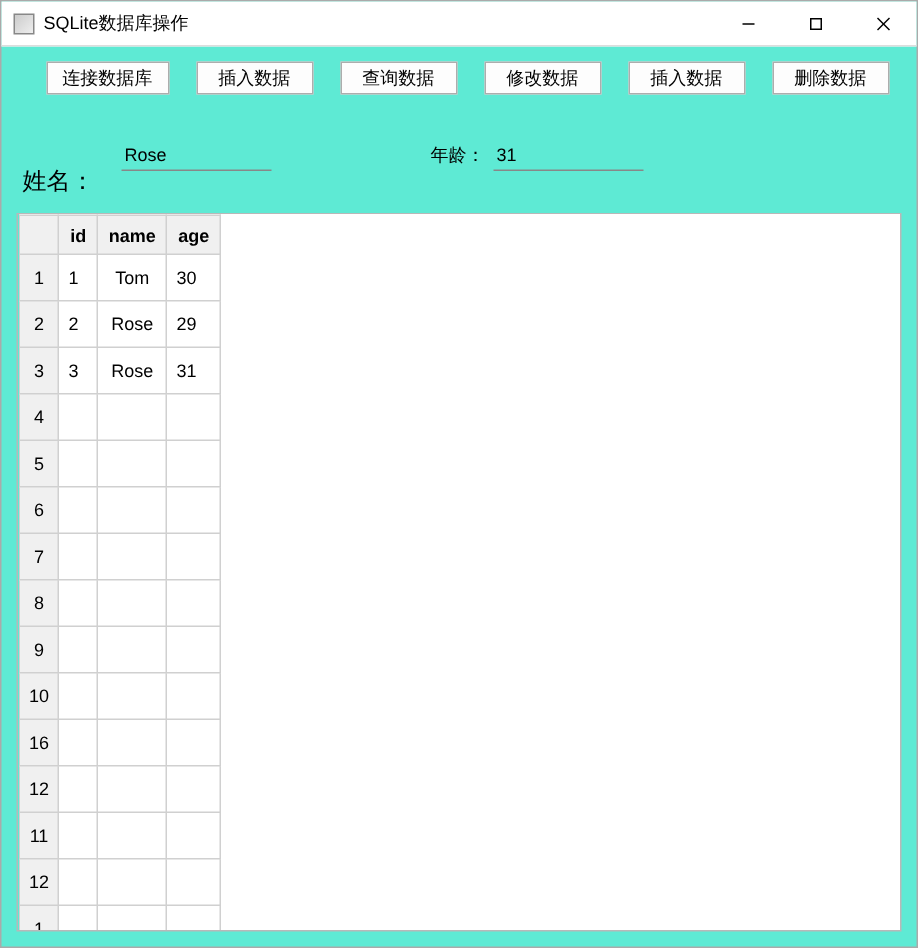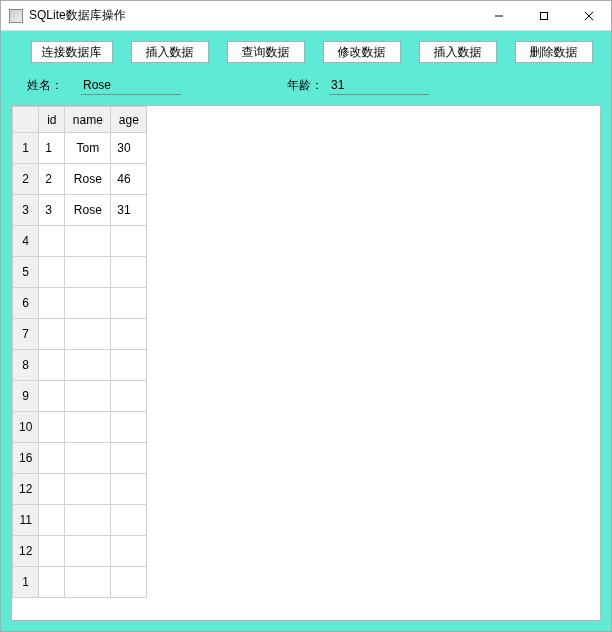--- a/index.html
+++ b/index.html
@@ -72,22 +72,22 @@
       cursor: pointer;
     }
     .formrow {
       display: flex;
       align-items: center;
       padding: 6px 14px 10px 14px;
       gap: 6px;
     }
     .formrow .lbl {
       width: 60px;
-      text-align: center;
-      font-size: 12px;
+      font-size: 16px;
+      margin-top: 36px;
     }
     .formrow .lbl2 { width: 70px; text-align: right; }
     .formrow input[type="text"] {
       width: 100px;
       height: 20px;
       border: none;
       border-bottom: 1px solid #888;
       background: transparent;
       font-family: inherit;
       font-size: 12px;
@@ -125,21 +125,21 @@
       width: 22px;
       min-width: 22px;
     }
     .corner {
       background: #f0f0f0;
       width: 22px;
     }
     .col-id { width: 26px; min-width:26px; }
     .col-name { width: 46px; min-width:46px;text-align:center;}
     .col-age { width: 36px; min-width:36px;}
-    thead th { height: 26px; }
+    thead th { height: 26px; font-weight: bold; }
   </style>
 </head>
 <body>
 
 <div class="window">
   <div class="titlebar">
     <div class="titlebar-icon"></div>
     <div class="titlebar-title">SQLite数据库操作</div>
     <div class="titlebar-controls">
       <button class="tb-btn">
@@ -192,21 +192,21 @@
       <tr>
             <th class="rowhdr">1</th>
             <td class="col-id">1</td>
             <td class="col-name">Tom</td>
             <td class="col-age">30</td>
           </tr>
           <tr>
             <th class="rowhdr">2</th>
             <td class="col-id">2</td>
             <td class="col-name">Rose</td>
-            <td class="col-age">46</td>
+            <td class="col-age">29</td>
           </tr>
           <tr>
             <th class="rowhdr">3</th>
             <td class="col-id">3</td>
             <td class="col-name">Rose</td>
             <td class="col-age">31</td>
           </tr>
           <tr>
             <th class="rowhdr">4</th>
             <td class="col-id"></td>

